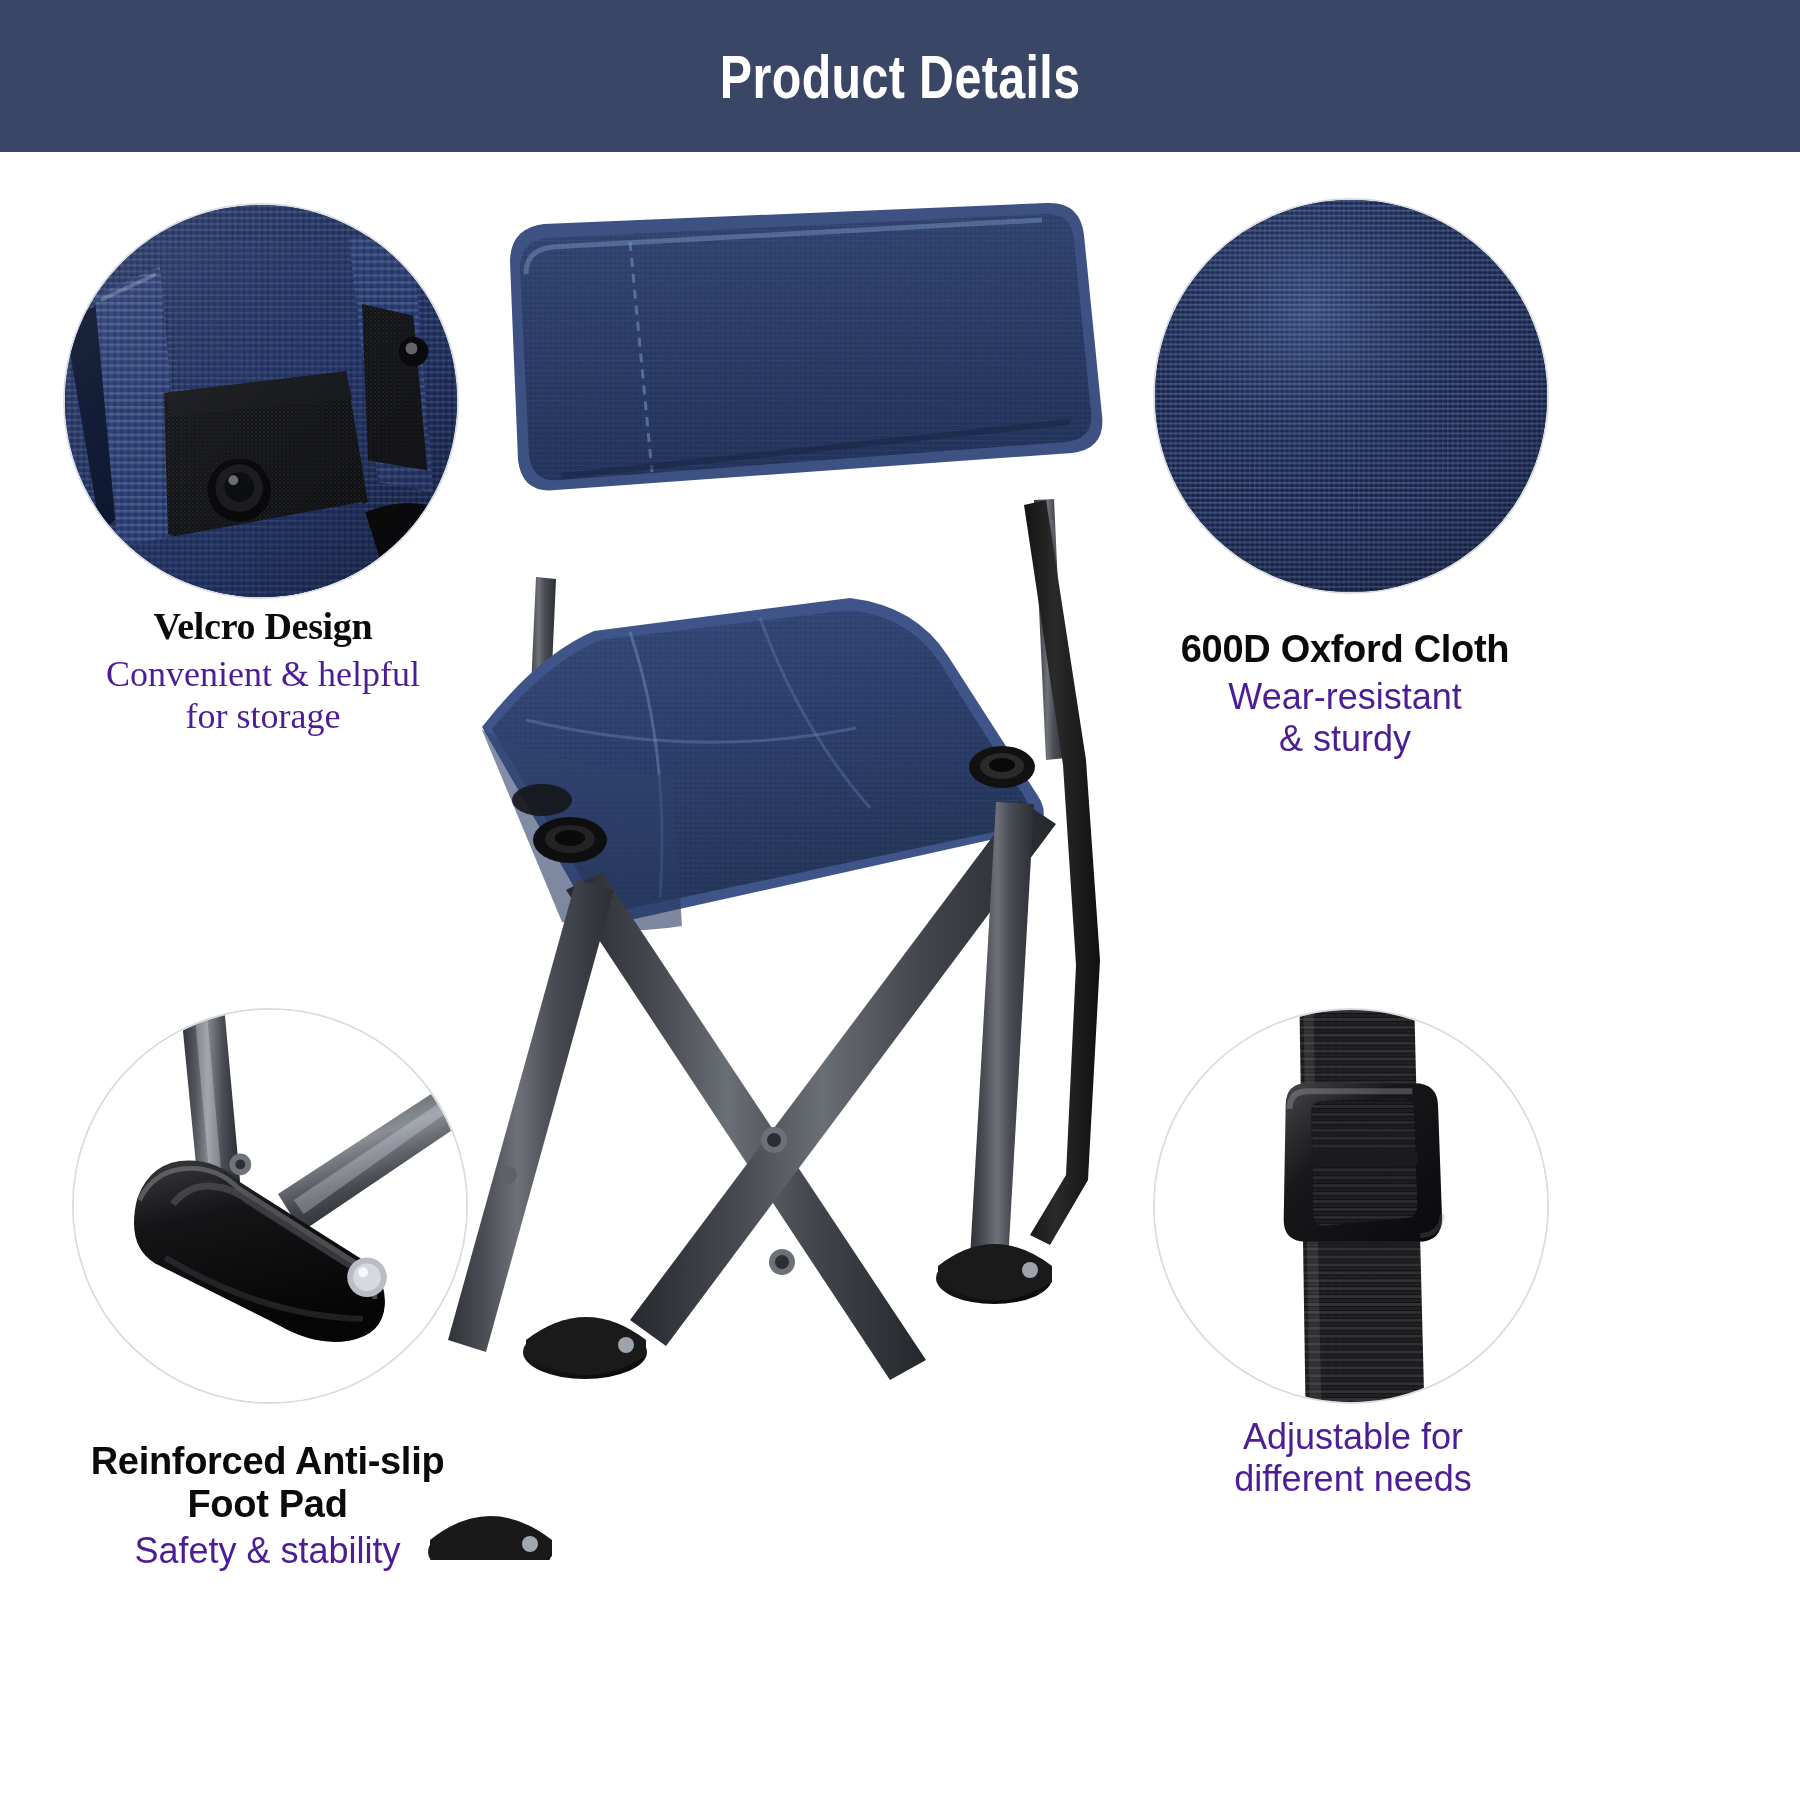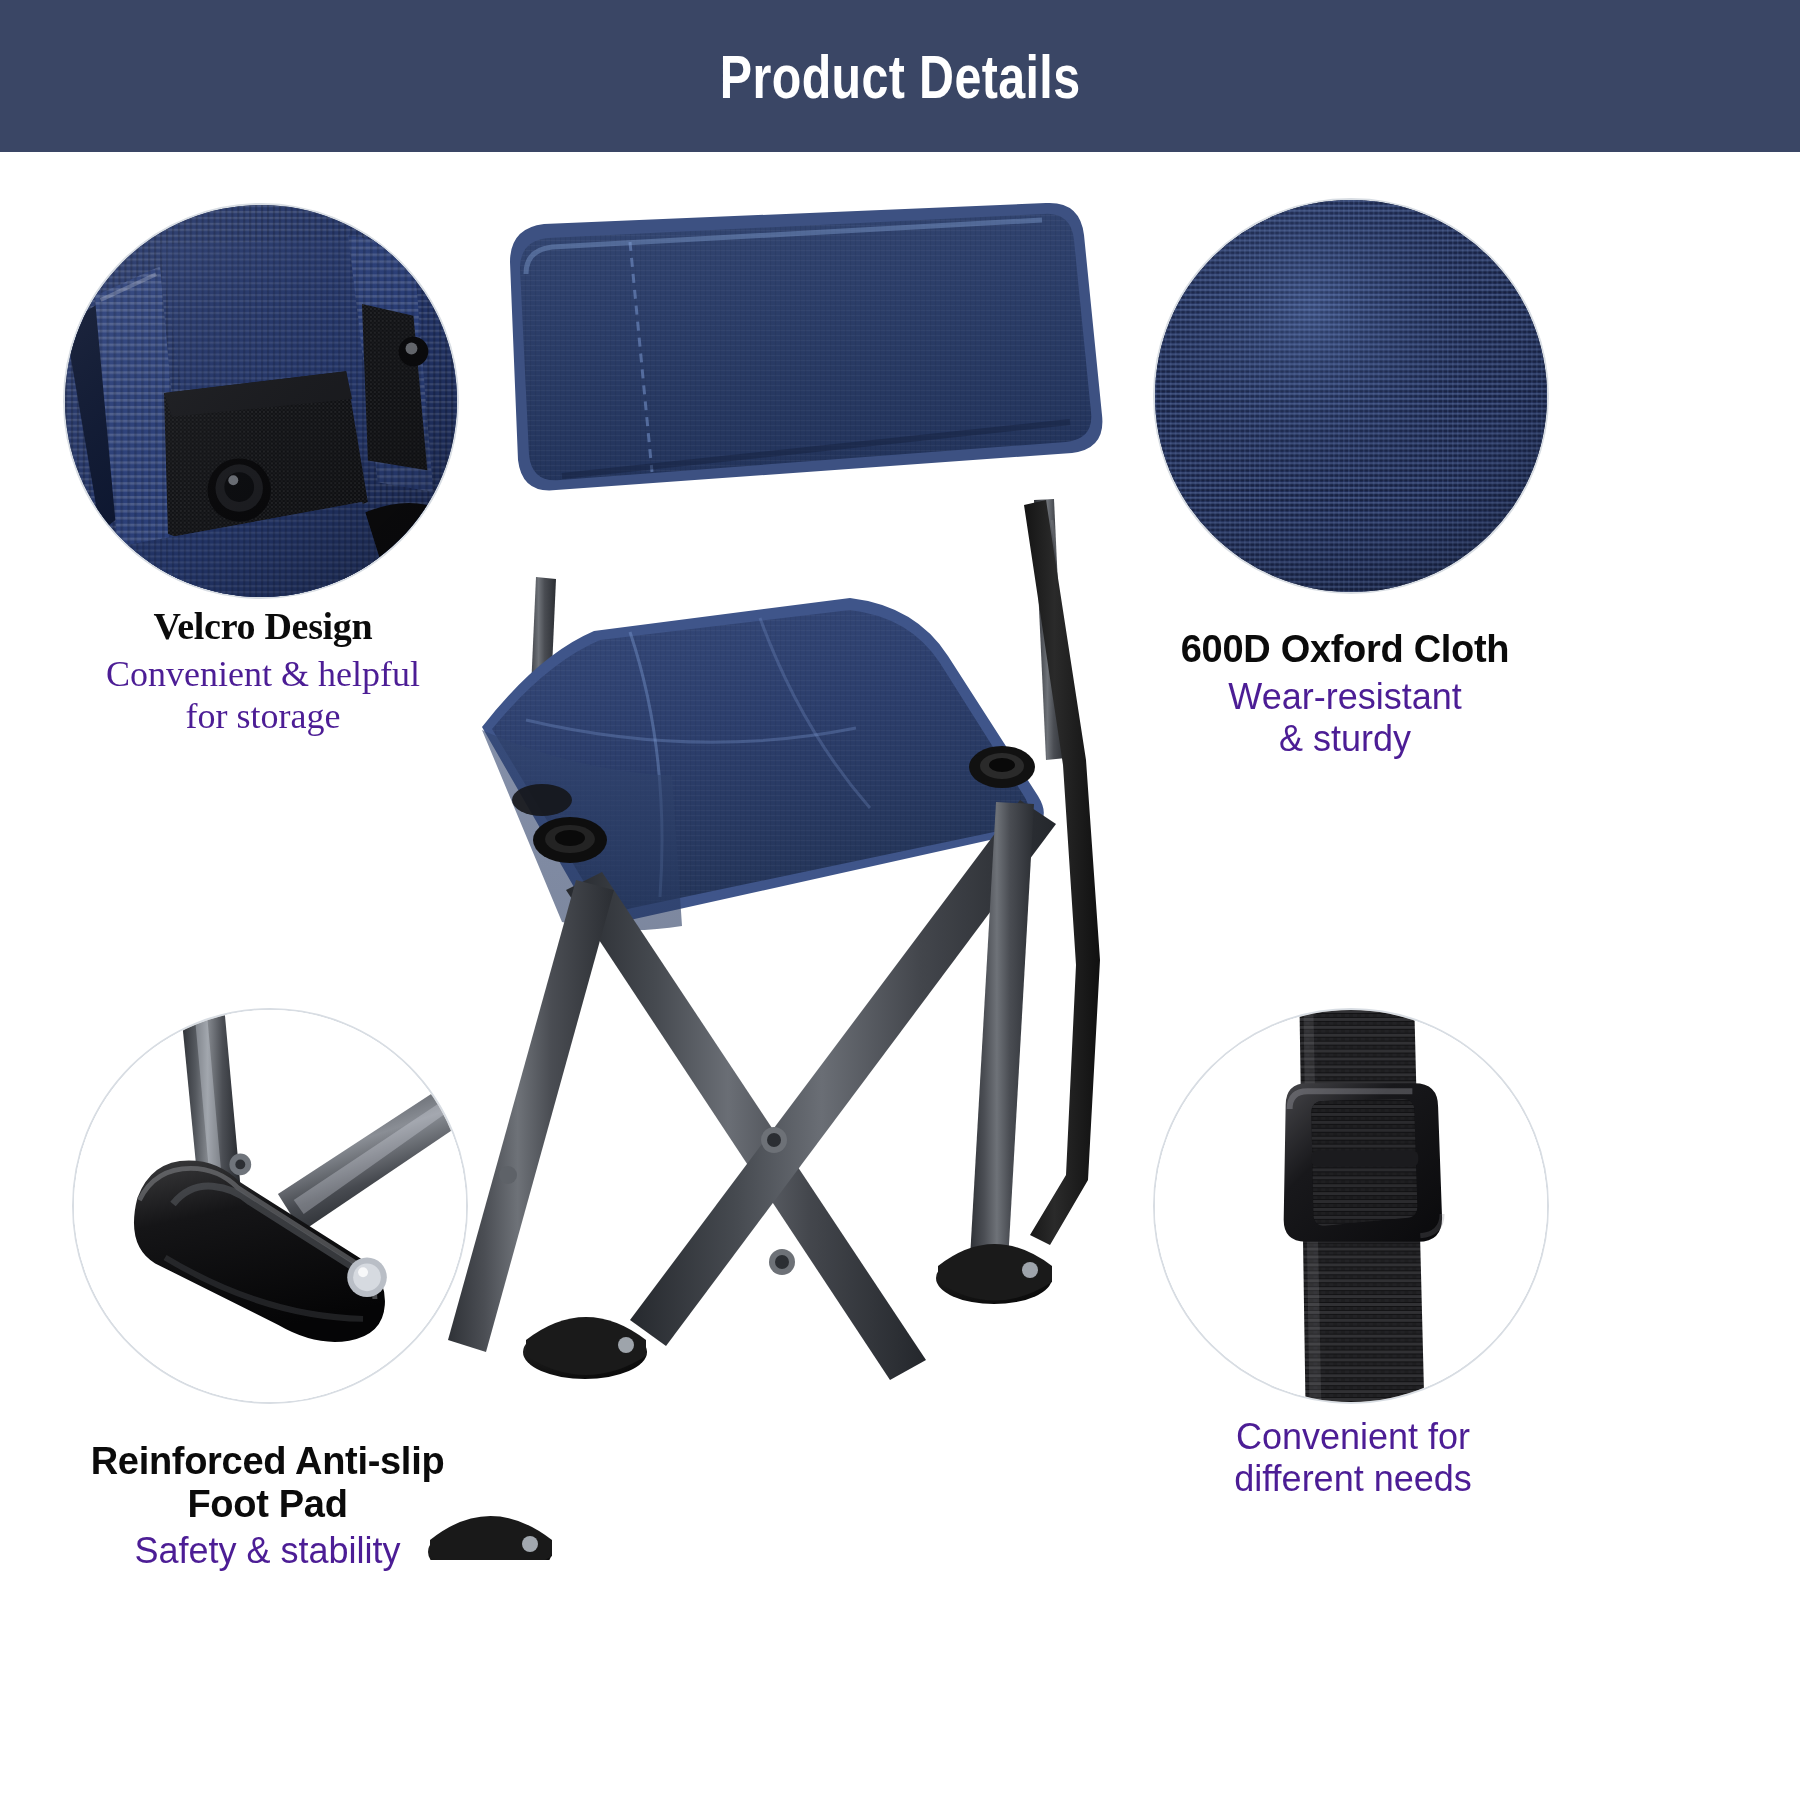--- a/index.html
+++ b/index.html
@@ -423,18 +423,18 @@
           <path d="M158 104 q0-12 12-12 L250 90 q12 0 12 12 l3 96 q0 12-12 12 L172 218 q-12 0-12-12 Z" fill="url(#web)" opacity="0.85"></path>
 
           <rect x="158" y="142" width="108" height="16" rx="6" fill="#1b1b1e"></rect>
 
           <path d="M136 100 q0-18 18-18 L260 82" stroke="rgba(170,170,178,0.35)" stroke-width="6" fill="none"></path>
           <path d="M290 206 q0 20-22 22" stroke="rgba(120,120,128,0.25)" stroke-width="5" fill="none"></path>
         </svg>
       </div>
     </div>
     <div class="caption">
-      <span class="cap-desc">Convenient for
+      <span class="cap-desc">Adjustable for
 different needs</span>
     </div>
   </div>
 
 </div>
 
 </body></html>

